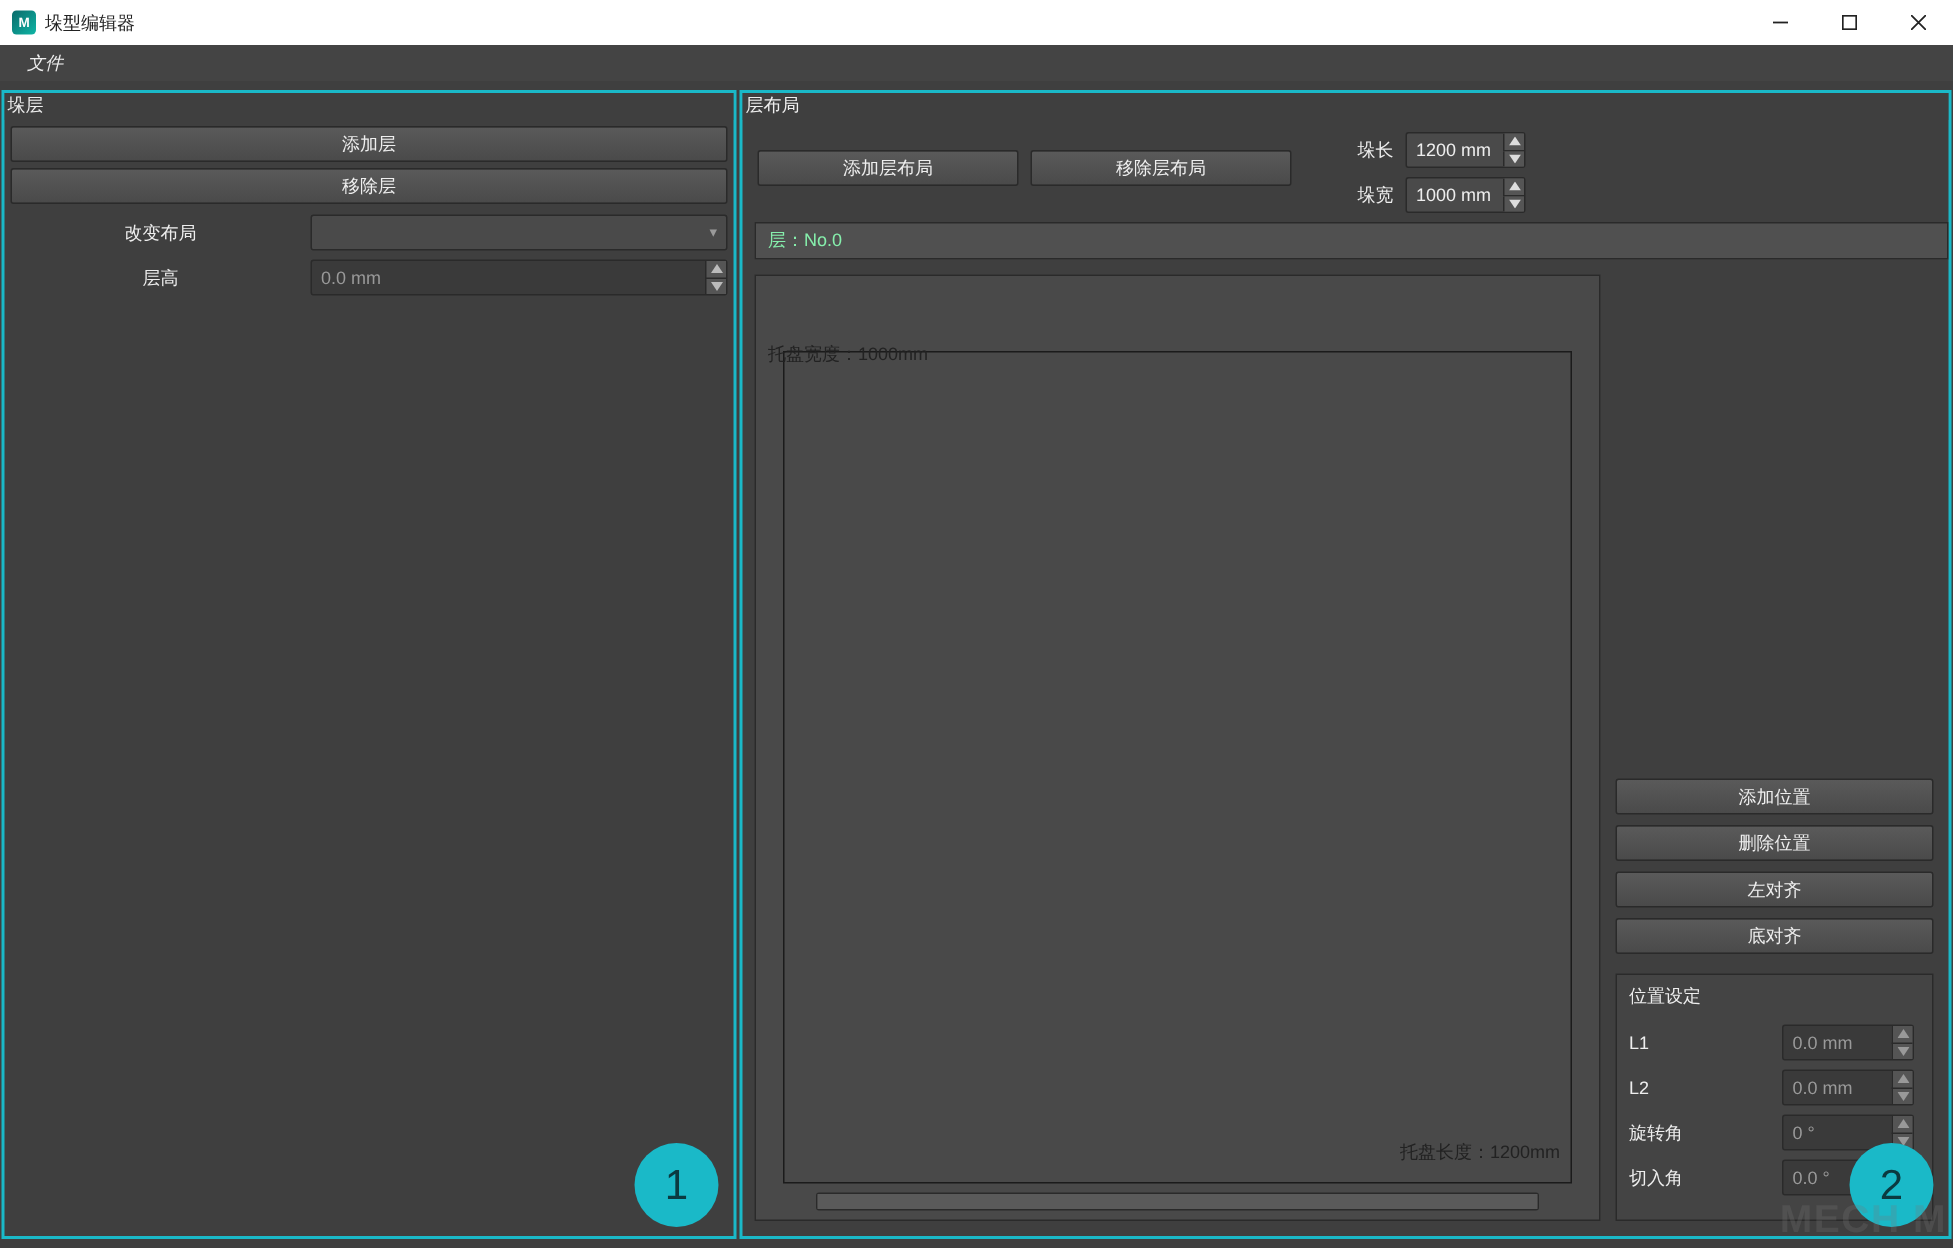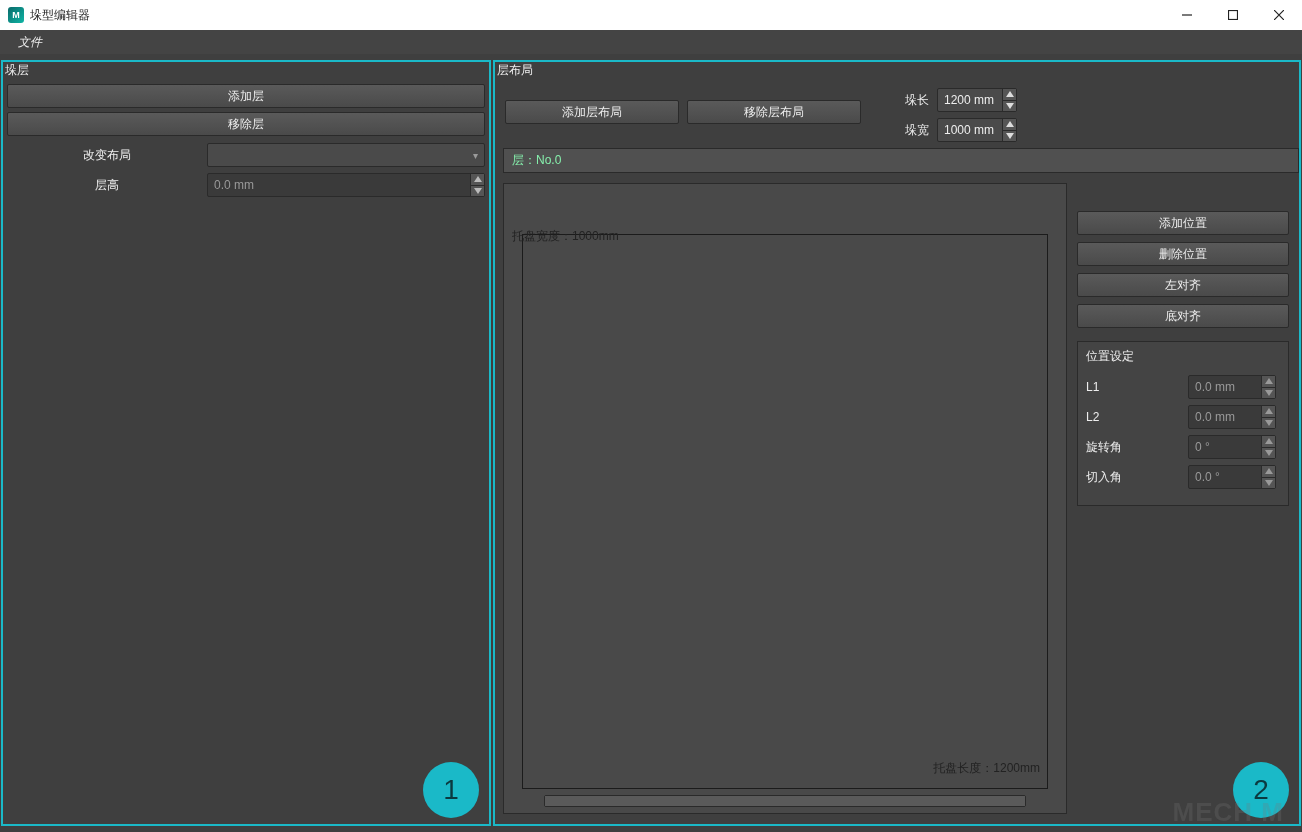--- a/index.html
+++ b/index.html
@@ -248,39 +248,40 @@
   }
   .canvas-scroll .thumb {
     position: absolute; left: 0; top: 0; bottom: 0; width: 100%;
     background: #5a5a5a;
   }
 
   .side-tools {
     width: 212px;
     display: flex; flex-direction: column;
     margin-top: 28px;
+    justify-content: flex-end;
   }
   .side-tools .dbtn { margin-bottom: 7px; }
   .pos-set {
     background: #444;
     border: 1px solid #2a2a2a;
     padding: 6px 12px 10px 8px;
     margin-top: 6px;
   }
   .pos-set .ps-title { color: #eee; margin-bottom: 10px; }
   .ps-row {
     display: flex; align-items: center; margin-bottom: 6px; gap: 6px;
   }
   .ps-row .plbl { width: 96px; color: #eee; }
   .ps-row .spin { flex: 1; }
 
   
   .watermark {
     position: absolute;
-    right: 18px; bottom: 4px;
+    right: 4px; bottom: 4px;
     color: rgba(120,120,120,0.25);
     font-size: 26px;
     letter-spacing: 1px;
     font-weight: 600;
     pointer-events: none;
     z-index: 5;
   }
 </style>
 </head>
 <body>

